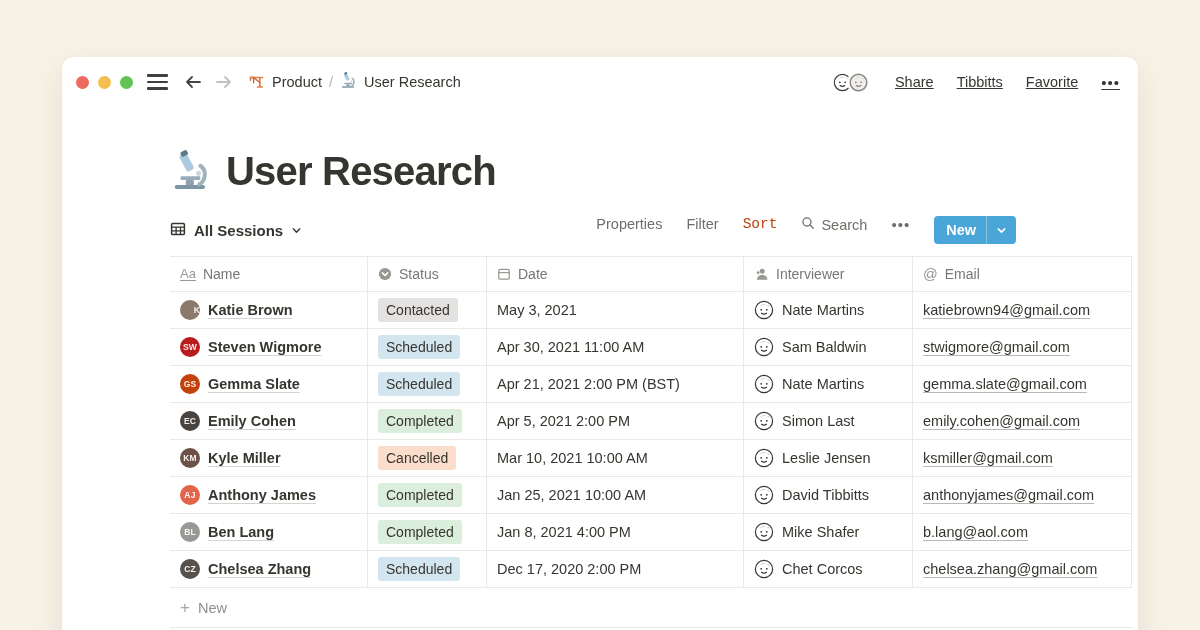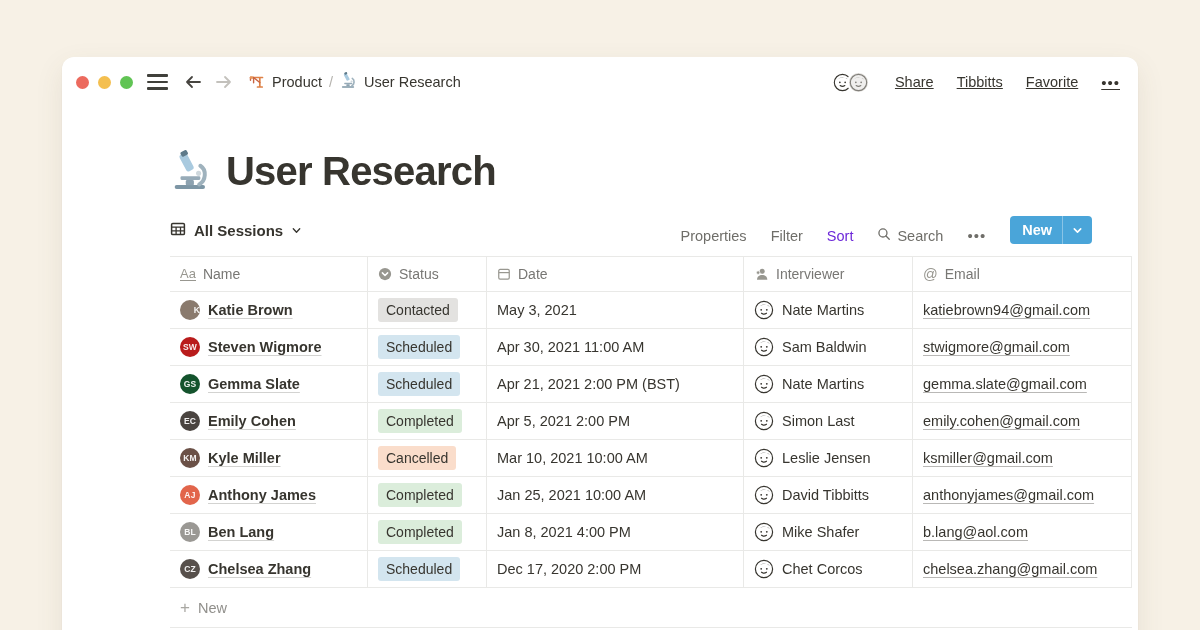--- a/index.html
+++ b/index.html
@@ -33,23 +33,23 @@
   .tb-btn{ cursor:pointer; }
   .dots{ color:#37352F; font-size:15px; letter-spacing:1px; cursor:pointer; }
   
   .page-content{ margin-left:108px; width:962px; }
   .title-row{ margin-top:40px; display:flex; align-items:center; gap:14px; height:48px; }
   .title-emoji svg{ display:block; }
   .page-title{ font-size:40px; font-weight:700; letter-spacing:-0.8px; color:#37352F; }
   
   .view-toolbar{ margin-top:20px; height:30px; display:flex; align-items:center; }
   .view-switch{ display:flex; align-items:center; gap:8px; font-size:15px; font-weight:700; cursor:pointer; }
-  .tool-right{ margin-left:auto; margin-right:40px; display:flex; align-items:flex-end; gap:24px; font-size:14.5px; color:#6F6E69; }
+  .tool-right{ margin-left:auto; margin-right:116px; display:flex; align-items:flex-start; gap:24px; font-size:14.5px; color:#6F6E69; }
   .tool-item{ cursor:pointer; }
-  .tool-sort{ color:#6d28d9; }
+  .tool-sort{ color:#c2410c;font-family:Liberation Mono, monospace; }
   .tool-search{ display:flex; align-items:center; gap:6px; }
   .new-btn{ display:flex; align-items:center; background:#4AA5D9; border-radius:4px; height:28px; overflow:hidden; cursor:pointer; }
   .new-btn-label{ color:#fff; font-weight:700; font-size:14.5px; padding:0 10px 0 12px; }
   .new-btn-divider{ width:1px; height:28px; background:rgba(255,255,255,0.35); }
   .new-btn-caret{ padding:0 9px; display:flex; align-items:center; }
   
   .db-table{ margin-top:11px; width:962px; font-size:14.5px; }
   .t-row{ display:grid; grid-template-columns:198px 119px 257px 169px 219px; }
   .t-cell{ display:flex; align-items:center; gap:8px; padding:0 10px;
            border-right:1px solid #E9E9E7; border-bottom:1px solid #E9E9E7; overflow:hidden; white-space:nowrap; }
@@ -299,21 +299,21 @@
       </span>
       <span class="int-name">Sam Baldwin</span>
     </div>
     <div class="t-cell">
       <span class="email-text">stwigmore@gmail.com</span>
     </div>
   </div>
 
   <div class="t-row">
     <div class="t-cell">
-      <span class="av" style="background: #14532d;">GS</span>
+      <span class="av" style="background: #c2410c;">GS</span>
       <span class="name-text">Gemma Slate</span>
     </div>
     <div class="t-cell">
       <span class="badge" style="background: rgb(211, 229, 239);">Scheduled</span>
     </div>
     <div class="t-cell">
       <span class="date-text">Apr 21, 2021 2:00 PM (BST)</span>
     </div>
     <div class="t-cell">
       <span class="int-av">

